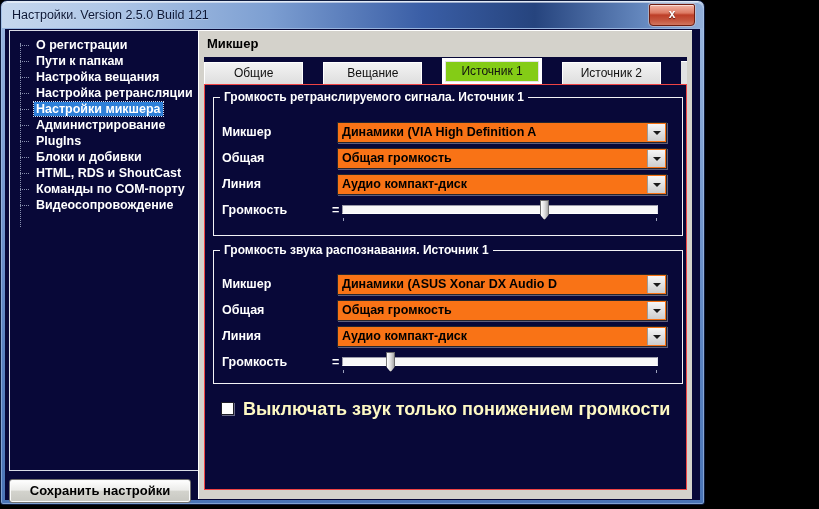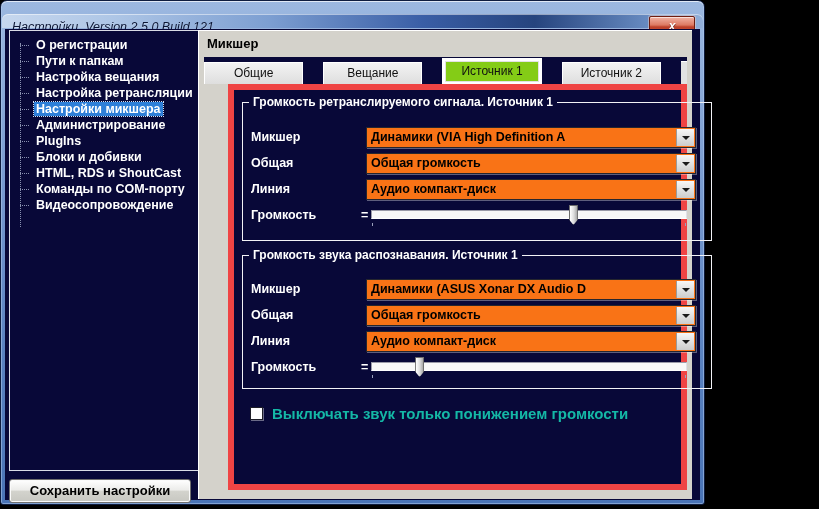--- a/index.html
+++ b/index.html
@@ -9,24 +9,23 @@
   }
   
   .window{
     position:absolute;left:0;top:0;width:705px;height:505px;
     background:linear-gradient(180deg,#9cb8e0 0%,#7a9cd1 35%,#5a82c0 70%,#4a74b6 100%);
     border:1px solid #0e1c3e;border-radius:7px 7px 3px 3px;
     box-shadow:inset 0 1px 0 rgba(255,255,255,.65),inset 0 0 0 1px rgba(175,200,235,.55);
     box-sizing:border-box;
   }
   .titlebar{
-    position:absolute;left:1px;right:1px;top:13px;height:14px;border-radius:6px 6px 0 0;
+    position:absolute;left:1px;right:1px;top:1px;height:26px;border-radius:6px 6px 0 0;
     background:linear-gradient(90deg,#c6d7ee 0%,#aec6e6 16%,#7d9fd2 38%,#3a5ea6 60%,#26447e 76%,#6f93c9 94%,#93b0da 100%);
     box-shadow:inset 0 1px 0 rgba(255,255,255,.5);
-    font-style:italic;
   }
   .titlebar-text{
     position:absolute;left:10px;top:6px;font-size:12.5px;color:#0c1736;
     text-shadow:0 1px 0 rgba(255,255,255,.3);white-space:nowrap;
   }
   .close-btn{
     position:absolute;right:8px;top:2px;width:44px;height:20px;
     background:linear-gradient(180deg,#f2b4a6 0%,#dd7a63 40%,#bd3f28 50%,#c65840 78%,#d1765f 100%);
     border:1px solid #701d10;border-radius:2px 2px 4px 4px;
     box-shadow:inset 0 1px 0 rgba(255,255,255,.6),0 0 0 1px rgba(230,210,205,.5);
@@ -84,21 +83,21 @@
     white-space:nowrap;overflow:hidden;
   }
   .tab.active{
     height:26px;background:#84cc16;line-height:24px;
     box-shadow:inset 0 0 0 2px #ffffff,inset 0 0 0 3px #e2e2e2;
     margin-top:41px;
   }
   .tab-stub{width:7px;height:22px;background:#e2e2e2;border-top:1px solid #fff;}
   .tab-page{
     position:absolute;left:5px;right:5px;top:53px;bottom:9px;background:#080838;
-    border:6px solid #ef4444;box-sizing:border-box;margin-left:24px;
+    border:1px solid #ef4444;box-sizing:border-box;
   }
   
   .groupbox{
     position:absolute;left:8px;width:470px;border:1px solid #f2f2f6;box-sizing:border-box;
   }
   .groupbox.g0{top:12px;height:139px;}
   .groupbox.g1{top:165px;height:134px;}
   .group-title{
     position:absolute;top:-8px;left:6px;background:#080838;padding:0 4px;
     font-size:12px;font-weight:bold;color:#fff;white-space:nowrap;
@@ -154,22 +153,22 @@
     cursor:default;
   }
   
   .checkbox-row{position:absolute;left:16px;top:317px;height:14px;}
   .checkbox-box{
     position:absolute;left:0;top:0;width:13px;height:13px;background:#fff;
     border:1px solid #1e1e28;box-sizing:border-box;
     box-shadow:1px 1px 0 rgba(255,255,255,.4);cursor:default;
   }
   .checkbox-label{
-    position:absolute;left:22px;top:0;line-height:14px;font-size:15px;
-    font-weight:bold;color:#14b8a6;white-space:nowrap;
+    position:absolute;left:22px;top:0;line-height:14px;font-size:18px;
+    font-weight:bold;color:#fef9c3;white-space:nowrap;
   }
 </style>
 </head>
 <body>
 
 <div class="window">
   <div class="titlebar">
     <span class="titlebar-text">Настройки. Version 2.5.0 Build 121</span>
     <div class="close-btn">x</div>
   </div>

